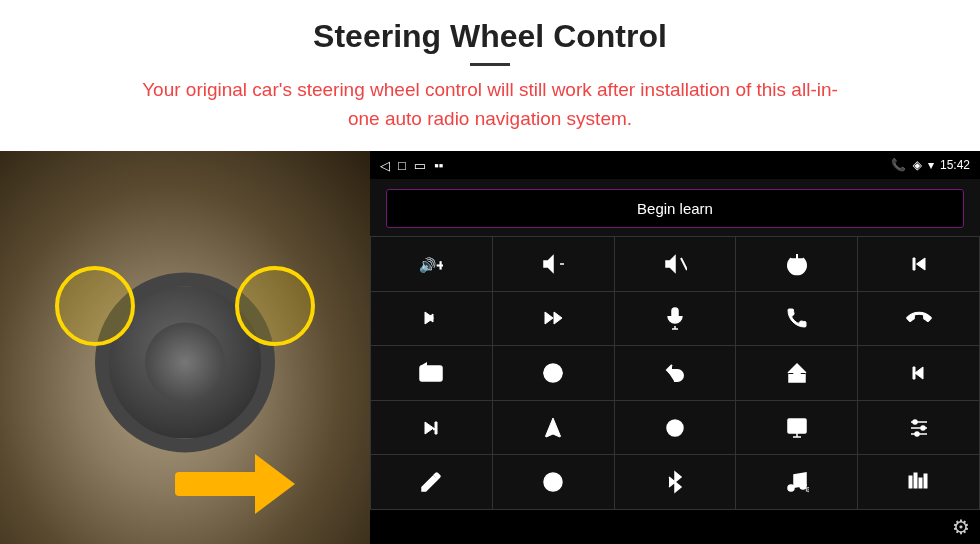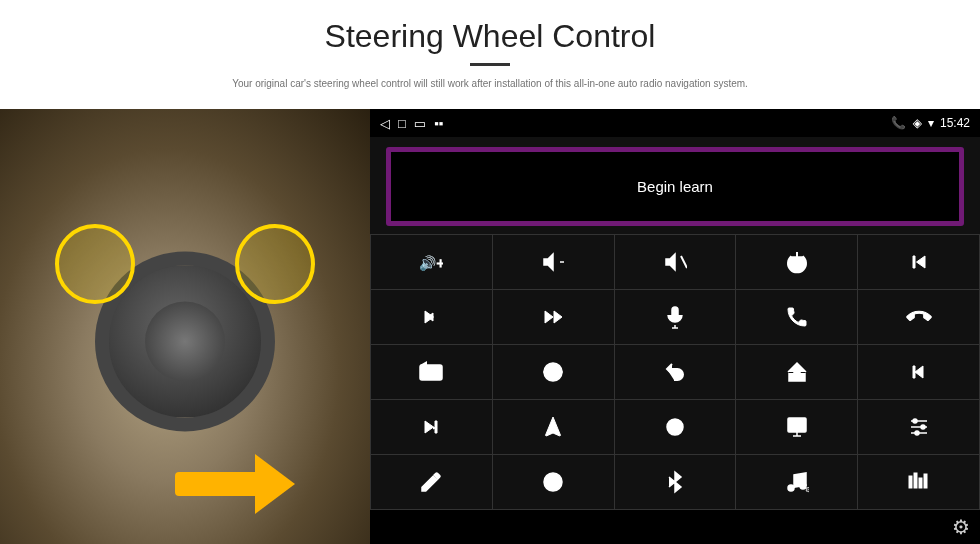--- a/index.html
+++ b/index.html
@@ -20,35 +20,35 @@
     }
 
     .header-section {
       width: 100%;
       text-align: center;
       padding: 18px 60px 10px;
     }
 
     .main-title {
       font-size: 32px;
-      font-weight: 400;
+      font-weight: 700;
       color: #222;
       margin-bottom: 8px;
     }
 
     .title-underline {
       width: 40px;
       height: 3px;
       background: #333;
       margin: 0 auto 10px;
     }
 
     .subtitle {
-      font-size: 10px;
-      color: #737373;
+      font-size: 19px;
+      color: #ef4444;
       line-height: 1.5;
       max-width: 700px;
       margin: 0 auto;
     }
 
     .content-row {
       display: flex;
       width: 100%;
       flex: 1;
       margin-top: 8px;
@@ -197,23 +197,23 @@
     }
 
     .begin-learn-row {
       padding: 10px 16px 8px;
       background: #111;
     }
 
     .begin-learn-btn {
       display: block;
       width: 100%;
-      padding: 26px;
+      padding: 10px;
       background: #000;
-      border: 5px solid #701a75;
+      border: 1px solid #701a75;
       color: #fff;
       font-size: 15px;
       text-align: center;
       border-radius: 3px;
       cursor: pointer;
     }
 
     .icons-grid {
       display: grid;
       grid-template-columns: repeat(5, 1fr);

